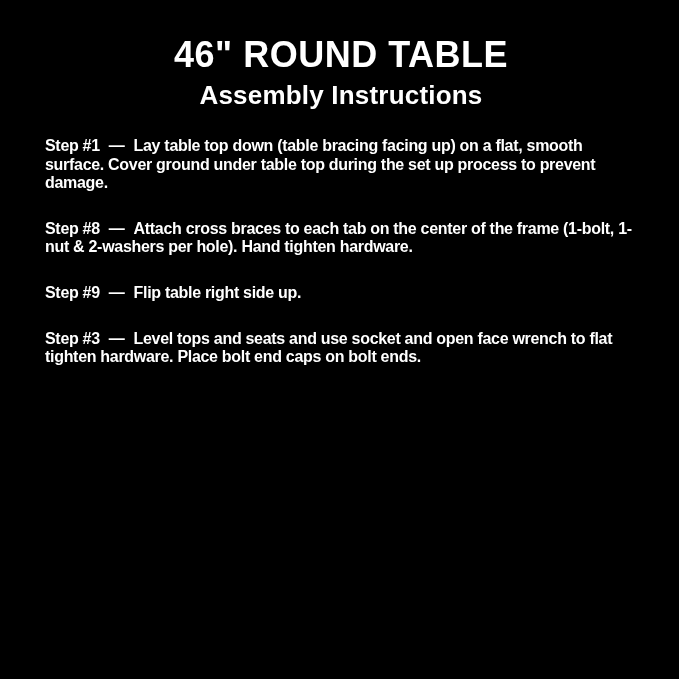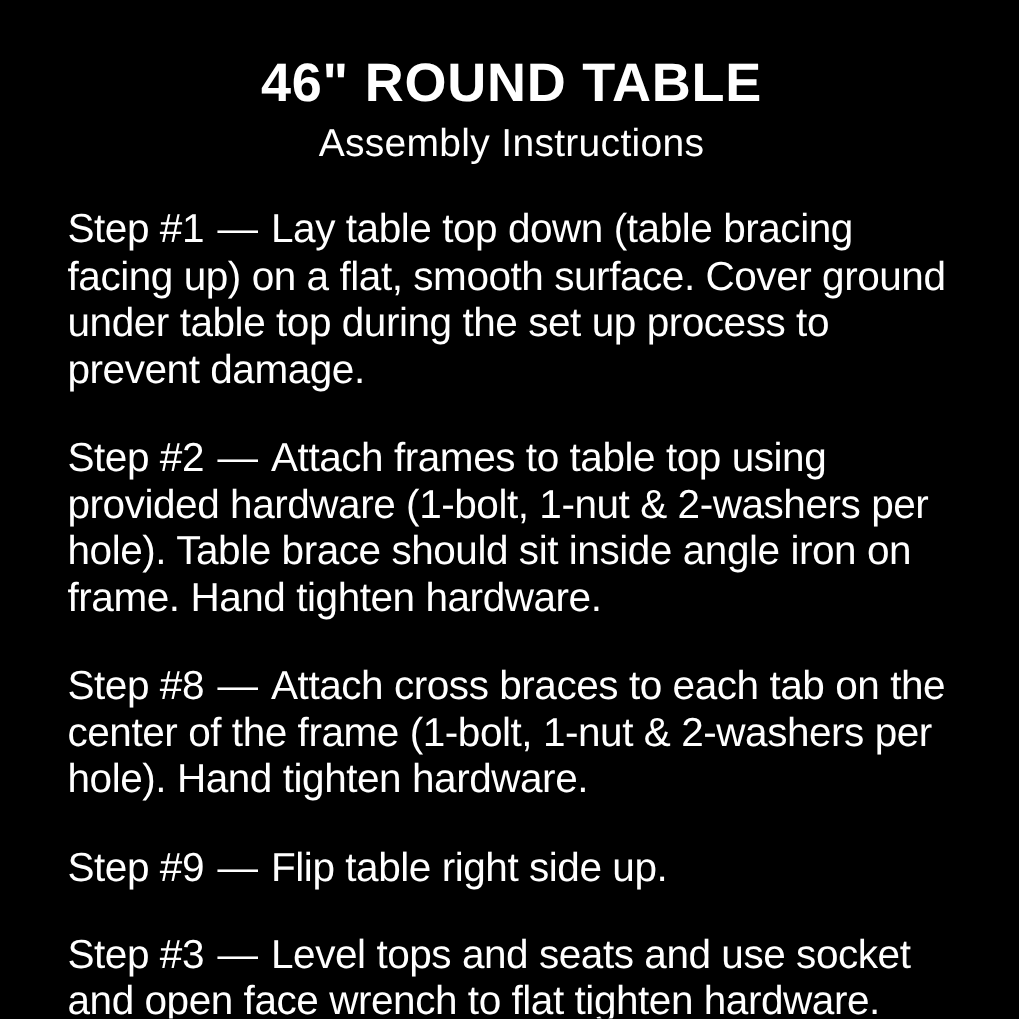--- a/index.html
+++ b/index.html
@@ -24,31 +24,31 @@
     text-align: center;
     font-size: 36px;
     font-weight: 800;
     letter-spacing: 0.5px;
     line-height: 1.15;
     margin: 8px 0 0 0;
   }
   .subtitle {
     text-align: center;
     font-size: 26px;
-    font-weight: 400;
+    font-weight: 700;
     letter-spacing: 0.2px;
     line-height: 1.15;
     margin: 6px 0 0 0;
   }
   .steps {
     margin-top: 26px;
   }
   .step {
-    font-size: 27px;
-    font-weight: 400;
+    font-size: 16px;
+    font-weight: 700;
     letter-spacing: -0.3px;
     line-height: 1.16;
     margin: 0 0 27px 0;
     max-width: 596px;
   }
   .step .dash {
     display: inline-block;
     margin: 0 9px;
   }
 </style>
@@ -57,21 +57,20 @@
 
 <div class="card">
 
   <h1 class="title">46" ROUND TABLE</h1>
   <h2 class="subtitle">Assembly Instructions</h2>
 
   <div class="steps">
 
     <p class="step"><span>Step #1</span><span class="dash">—</span><span>Lay table top down (table bracing facing up) on a flat, smooth surface. Cover ground under table top during the set up process to prevent damage.</span></p>
 
-    <p class="step"><span>Step #2</span><span class="dash">—</span><span>Attach frames to table top using provided hardware (1-bolt, 1-nut &amp; 2-washers per hole). Table brace should sit inside angle iron on frame. Hand tighten hardware.</span></p>
 
 
     <p class="step"><span>Step #8</span><span class="dash">—</span><span>Attach cross braces to each tab on the center of the frame (1-bolt, 1-nut &amp; 2-washers per hole). Hand tighten hardware.</span></p>
 
     <p class="step"><span>Step #9</span><span class="dash">—</span><span>Flip table right side up.</span></p>
 
     <p class="step"><span>Step #3</span><span class="dash">—</span><span>Level tops and seats and use socket and open face wrench to flat tighten hardware. Place bolt end caps on bolt ends.</span></p>
 
   </div>
 </div>

